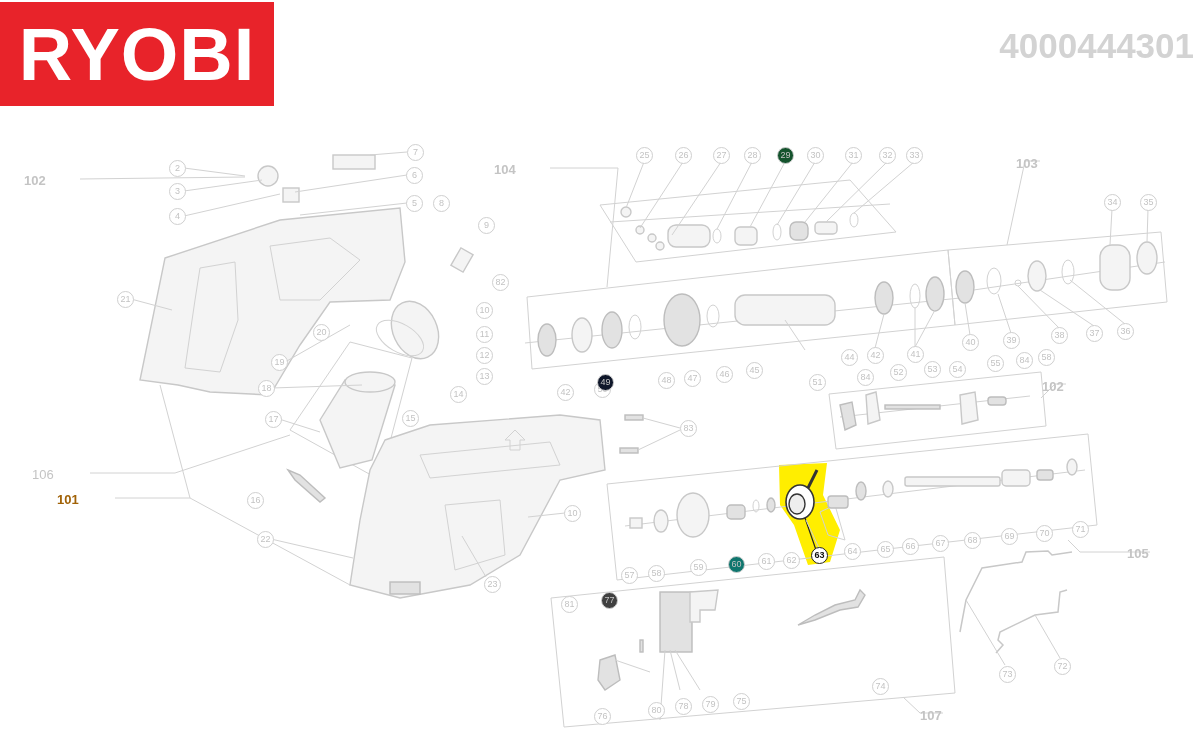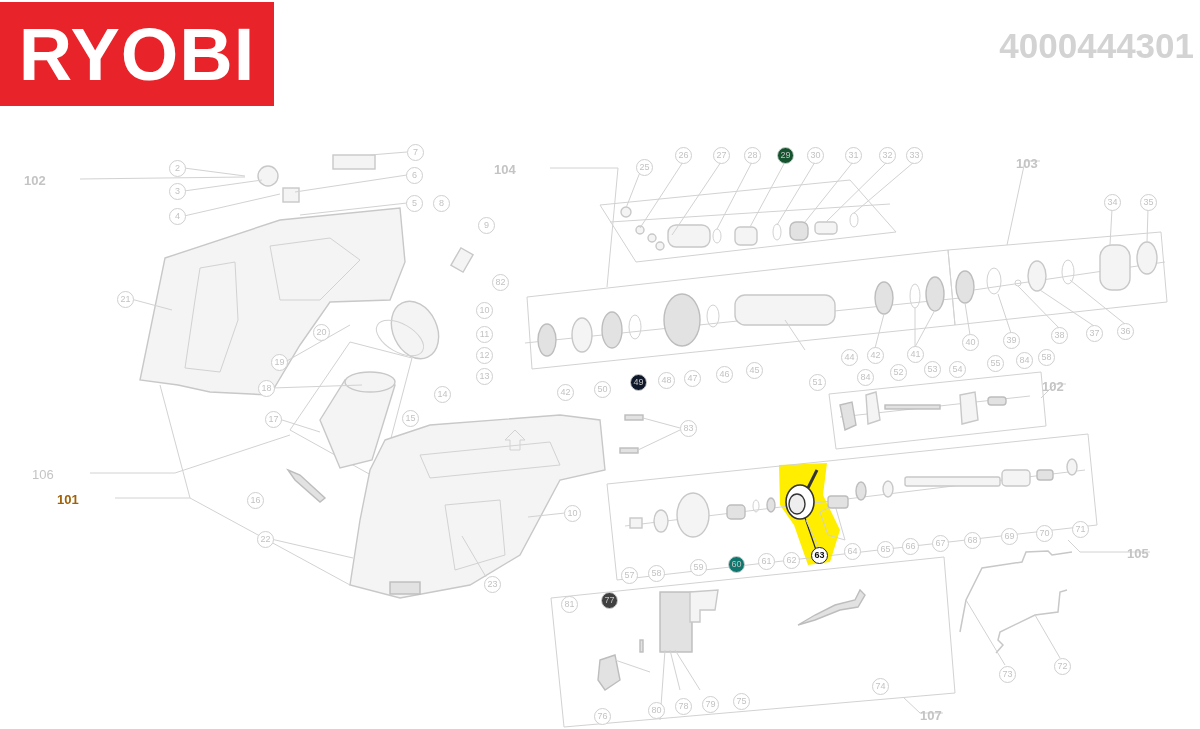--- a/index.html
+++ b/index.html
@@ -215,50 +215,50 @@
     <div style="position: absolute; left: 407px; top: 144px; width: 15px; height: 15px; border-radius: 50%; background: rgb(255, 255, 255); border: 1px solid rgb(207, 207, 207); color: rgb(195, 195, 195); font-size: 9px; line-height: 15px; text-align: center; font-weight: normal;">7</div>
     <div style="position: absolute; left: 406px; top: 167px; width: 15px; height: 15px; border-radius: 50%; background: rgb(255, 255, 255); border: 1px solid rgb(207, 207, 207); color: rgb(195, 195, 195); font-size: 9px; line-height: 15px; text-align: center; font-weight: normal;">6</div>
     <div style="position: absolute; left: 406px; top: 195px; width: 15px; height: 15px; border-radius: 50%; background: rgb(255, 255, 255); border: 1px solid rgb(207, 207, 207); color: rgb(195, 195, 195); font-size: 9px; line-height: 15px; text-align: center; font-weight: normal;">5</div>
     <div style="position: absolute; left: 433px; top: 195px; width: 15px; height: 15px; border-radius: 50%; background: rgb(255, 255, 255); border: 1px solid rgb(207, 207, 207); color: rgb(195, 195, 195); font-size: 9px; line-height: 15px; text-align: center; font-weight: normal;">8</div>
     <div style="position: absolute; left: 478px; top: 217px; width: 15px; height: 15px; border-radius: 50%; background: rgb(255, 255, 255); border: 1px solid rgb(207, 207, 207); color: rgb(195, 195, 195); font-size: 9px; line-height: 15px; text-align: center; font-weight: normal;">9</div>
     <div style="position: absolute; left: 492px; top: 274px; width: 15px; height: 15px; border-radius: 50%; background: rgb(255, 255, 255); border: 1px solid rgb(207, 207, 207); color: rgb(195, 195, 195); font-size: 9px; line-height: 15px; text-align: center; font-weight: normal;">82</div>
     <div style="position: absolute; left: 476px; top: 302px; width: 15px; height: 15px; border-radius: 50%; background: rgb(255, 255, 255); border: 1px solid rgb(207, 207, 207); color: rgb(195, 195, 195); font-size: 9px; line-height: 15px; text-align: center; font-weight: normal;">10</div>
     <div style="position: absolute; left: 476px; top: 326px; width: 15px; height: 15px; border-radius: 50%; background: rgb(255, 255, 255); border: 1px solid rgb(207, 207, 207); color: rgb(195, 195, 195); font-size: 9px; line-height: 15px; text-align: center; font-weight: normal;">11</div>
     <div style="position: absolute; left: 476px; top: 347px; width: 15px; height: 15px; border-radius: 50%; background: rgb(255, 255, 255); border: 1px solid rgb(207, 207, 207); color: rgb(195, 195, 195); font-size: 9px; line-height: 15px; text-align: center; font-weight: normal;">12</div>
     <div style="position: absolute; left: 476px; top: 368px; width: 15px; height: 15px; border-radius: 50%; background: rgb(255, 255, 255); border: 1px solid rgb(207, 207, 207); color: rgb(195, 195, 195); font-size: 9px; line-height: 15px; text-align: center; font-weight: normal;">13</div>
-    <div style="position: absolute; left: 434px; top: 386px; width: 15px; height: 15px; border-radius: 50%; background: rgb(255, 255, 255); border: 1px solid rgb(207, 207, 207); color: rgb(195, 195, 195); font-size: 9px; line-height: 15px; text-align: center; font-weight: normal;">14</div>
+    <div style="position: absolute; left: 450px; top: 386px; width: 15px; height: 15px; border-radius: 50%; background: rgb(255, 255, 255); border: 1px solid rgb(207, 207, 207); color: rgb(195, 195, 195); font-size: 9px; line-height: 15px; text-align: center; font-weight: normal;">14</div>
     <div style="position: absolute; left: 402px; top: 410px; width: 15px; height: 15px; border-radius: 50%; background: rgb(255, 255, 255); border: 1px solid rgb(207, 207, 207); color: rgb(195, 195, 195); font-size: 9px; line-height: 15px; text-align: center; font-weight: normal;">15</div>
     <div style="position: absolute; left: 117px; top: 291px; width: 15px; height: 15px; border-radius: 50%; background: rgb(255, 255, 255); border: 1px solid rgb(207, 207, 207); color: rgb(195, 195, 195); font-size: 9px; line-height: 15px; text-align: center; font-weight: normal;">21</div>
     <div style="position: absolute; left: 313px; top: 324px; width: 15px; height: 15px; border-radius: 50%; background: rgb(255, 255, 255); border: 1px solid rgb(207, 207, 207); color: rgb(195, 195, 195); font-size: 9px; line-height: 15px; text-align: center; font-weight: normal;">20</div>
     <div style="position: absolute; left: 271px; top: 354px; width: 15px; height: 15px; border-radius: 50%; background: rgb(255, 255, 255); border: 1px solid rgb(207, 207, 207); color: rgb(195, 195, 195); font-size: 9px; line-height: 15px; text-align: center; font-weight: normal;">19</div>
     <div style="position: absolute; left: 258px; top: 380px; width: 15px; height: 15px; border-radius: 50%; background: rgb(255, 255, 255); border: 1px solid rgb(207, 207, 207); color: rgb(195, 195, 195); font-size: 9px; line-height: 15px; text-align: center; font-weight: normal;">18</div>
     <div style="position: absolute; left: 265px; top: 411px; width: 15px; height: 15px; border-radius: 50%; background: rgb(255, 255, 255); border: 1px solid rgb(207, 207, 207); color: rgb(195, 195, 195); font-size: 9px; line-height: 15px; text-align: center; font-weight: normal;">17</div>
     <div style="position: absolute; left: 247px; top: 492px; width: 15px; height: 15px; border-radius: 50%; background: rgb(255, 255, 255); border: 1px solid rgb(207, 207, 207); color: rgb(195, 195, 195); font-size: 9px; line-height: 15px; text-align: center; font-weight: normal;">16</div>
     <div style="position: absolute; left: 257px; top: 531px; width: 15px; height: 15px; border-radius: 50%; background: rgb(255, 255, 255); border: 1px solid rgb(207, 207, 207); color: rgb(195, 195, 195); font-size: 9px; line-height: 15px; text-align: center; font-weight: normal;">22</div>
     <div style="position: absolute; left: 484px; top: 576px; width: 15px; height: 15px; border-radius: 50%; background: rgb(255, 255, 255); border: 1px solid rgb(207, 207, 207); color: rgb(195, 195, 195); font-size: 9px; line-height: 15px; text-align: center; font-weight: normal;">23</div>
     <div style="position: absolute; left: 564px; top: 505px; width: 15px; height: 15px; border-radius: 50%; background: rgb(255, 255, 255); border: 1px solid rgb(207, 207, 207); color: rgb(195, 195, 195); font-size: 9px; line-height: 15px; text-align: center; font-weight: normal;">10</div>
-    <div style="position: absolute; left: 636px; top: 147px; width: 15px; height: 15px; border-radius: 50%; background: rgb(255, 255, 255); border: 1px solid rgb(207, 207, 207); color: rgb(195, 195, 195); font-size: 9px; line-height: 15px; text-align: center; font-weight: normal; margin-top: 12px;">25</div>
+    <div style="position: absolute; left: 636px; top: 147px; width: 15px; height: 15px; border-radius: 50%; background: rgb(255, 255, 255); border: 1px solid rgb(207, 207, 207); color: rgb(195, 195, 195); font-size: 9px; line-height: 15px; text-align: center; font-weight: normal;">25</div>
     <div style="position: absolute; left: 675px; top: 147px; width: 15px; height: 15px; border-radius: 50%; background: rgb(255, 255, 255); border: 1px solid rgb(207, 207, 207); color: rgb(195, 195, 195); font-size: 9px; line-height: 15px; text-align: center; font-weight: normal;">26</div>
     <div style="position: absolute; left: 713px; top: 147px; width: 15px; height: 15px; border-radius: 50%; background: rgb(255, 255, 255); border: 1px solid rgb(207, 207, 207); color: rgb(195, 195, 195); font-size: 9px; line-height: 15px; text-align: center; font-weight: normal;">27</div>
     <div style="position: absolute; left: 744px; top: 147px; width: 15px; height: 15px; border-radius: 50%; background: rgb(255, 255, 255); border: 1px solid rgb(207, 207, 207); color: rgb(195, 195, 195); font-size: 9px; line-height: 15px; text-align: center; font-weight: normal;">28</div>
     <div style="position: absolute; left: 777px; top: 147px; width: 15px; height: 15px; border-radius: 50%; background: #14532d; border: 1px solid rgb(207, 207, 207); color: rgb(195, 195, 195); font-size: 9px; line-height: 15px; text-align: center; font-weight: normal;">29</div>
     <div style="position: absolute; left: 807px; top: 147px; width: 15px; height: 15px; border-radius: 50%; background: rgb(255, 255, 255); border: 1px solid rgb(207, 207, 207); color: rgb(195, 195, 195); font-size: 9px; line-height: 15px; text-align: center; font-weight: normal;">30</div>
     <div style="position: absolute; left: 845px; top: 147px; width: 15px; height: 15px; border-radius: 50%; background: rgb(255, 255, 255); border: 1px solid rgb(207, 207, 207); color: rgb(195, 195, 195); font-size: 9px; line-height: 15px; text-align: center; font-weight: normal;">31</div>
     <div style="position: absolute; left: 879px; top: 147px; width: 15px; height: 15px; border-radius: 50%; background: rgb(255, 255, 255); border: 1px solid rgb(207, 207, 207); color: rgb(195, 195, 195); font-size: 9px; line-height: 15px; text-align: center; font-weight: normal;">32</div>
     <div style="position: absolute; left: 906px; top: 147px; width: 15px; height: 15px; border-radius: 50%; background: rgb(255, 255, 255); border: 1px solid rgb(207, 207, 207); color: rgb(195, 195, 195); font-size: 9px; line-height: 15px; text-align: center; font-weight: normal;">33</div>
     <div style="position: absolute; left: 1104px; top: 194px; width: 15px; height: 15px; border-radius: 50%; background: rgb(255, 255, 255); border: 1px solid rgb(207, 207, 207); color: rgb(195, 195, 195); font-size: 9px; line-height: 15px; text-align: center; font-weight: normal;">34</div>
     <div style="position: absolute; left: 1140px; top: 194px; width: 15px; height: 15px; border-radius: 50%; background: rgb(255, 255, 255); border: 1px solid rgb(207, 207, 207); color: rgb(195, 195, 195); font-size: 9px; line-height: 15px; text-align: center; font-weight: normal;">35</div>
     <div style="position: absolute; left: 962px; top: 334px; width: 15px; height: 15px; border-radius: 50%; background: rgb(255, 255, 255); border: 1px solid rgb(207, 207, 207); color: rgb(195, 195, 195); font-size: 9px; line-height: 15px; text-align: center; font-weight: normal;">40</div>
     <div style="position: absolute; left: 1003px; top: 332px; width: 15px; height: 15px; border-radius: 50%; background: rgb(255, 255, 255); border: 1px solid rgb(207, 207, 207); color: rgb(195, 195, 195); font-size: 9px; line-height: 15px; text-align: center; font-weight: normal;">39</div>
     <div style="position: absolute; left: 1051px; top: 327px; width: 15px; height: 15px; border-radius: 50%; background: rgb(255, 255, 255); border: 1px solid rgb(207, 207, 207); color: rgb(195, 195, 195); font-size: 9px; line-height: 15px; text-align: center; font-weight: normal;">38</div>
     <div style="position: absolute; left: 1086px; top: 325px; width: 15px; height: 15px; border-radius: 50%; background: rgb(255, 255, 255); border: 1px solid rgb(207, 207, 207); color: rgb(195, 195, 195); font-size: 9px; line-height: 15px; text-align: center; font-weight: normal;">37</div>
     <div style="position: absolute; left: 1117px; top: 323px; width: 15px; height: 15px; border-radius: 50%; background: rgb(255, 255, 255); border: 1px solid rgb(207, 207, 207); color: rgb(195, 195, 195); font-size: 9px; line-height: 15px; text-align: center; font-weight: normal;">36</div>
     <div style="position: absolute; left: 557px; top: 384px; width: 15px; height: 15px; border-radius: 50%; background: rgb(255, 255, 255); border: 1px solid rgb(207, 207, 207); color: rgb(195, 195, 195); font-size: 9px; line-height: 15px; text-align: center; font-weight: normal;">42</div>
     <div style="position: absolute; left: 594px; top: 381px; width: 15px; height: 15px; border-radius: 50%; background: rgb(255, 255, 255); border: 1px solid rgb(207, 207, 207); color: rgb(195, 195, 195); font-size: 9px; line-height: 15px; text-align: center; font-weight: normal;">50</div>
-    <div style="position: absolute; left: 630px; top: 374px; width: 15px; height: 15px; border-radius: 50%; background: #0f172a; border: 1px solid rgb(207, 207, 207); color: rgb(195, 195, 195); font-size: 9px; line-height: 15px; text-align: center; font-weight: normal;">49</div>
+    <div style="position: absolute; left: 597px; top: 374px; width: 15px; height: 15px; border-radius: 50%; background: #0f172a; border: 1px solid rgb(207, 207, 207); color: rgb(195, 195, 195); font-size: 9px; line-height: 15px; text-align: center; font-weight: normal;">49</div>
     <div style="position: absolute; left: 658px; top: 372px; width: 15px; height: 15px; border-radius: 50%; background: rgb(255, 255, 255); border: 1px solid rgb(207, 207, 207); color: rgb(195, 195, 195); font-size: 9px; line-height: 15px; text-align: center; font-weight: normal;">48</div>
     <div style="position: absolute; left: 684px; top: 370px; width: 15px; height: 15px; border-radius: 50%; background: rgb(255, 255, 255); border: 1px solid rgb(207, 207, 207); color: rgb(195, 195, 195); font-size: 9px; line-height: 15px; text-align: center; font-weight: normal;">47</div>
     <div style="position: absolute; left: 716px; top: 366px; width: 15px; height: 15px; border-radius: 50%; background: rgb(255, 255, 255); border: 1px solid rgb(207, 207, 207); color: rgb(195, 195, 195); font-size: 9px; line-height: 15px; text-align: center; font-weight: normal;">46</div>
     <div style="position: absolute; left: 746px; top: 362px; width: 15px; height: 15px; border-radius: 50%; background: rgb(255, 255, 255); border: 1px solid rgb(207, 207, 207); color: rgb(195, 195, 195); font-size: 9px; line-height: 15px; text-align: center; font-weight: normal;">45</div>
     <div style="position: absolute; left: 797px; top: 349px; width: 15px; height: 15px; border-radius: 50%; background: rgb(255, 255, 255); border: 1px solid rgb(207, 207, 207); color: rgb(195, 195, 195); font-size: 9px; line-height: 15px; text-align: center; font-weight: normal; margin-left: 44px;">44</div>
     <div style="position: absolute; left: 867px; top: 347px; width: 15px; height: 15px; border-radius: 50%; background: rgb(255, 255, 255); border: 1px solid rgb(207, 207, 207); color: rgb(195, 195, 195); font-size: 9px; line-height: 15px; text-align: center; font-weight: normal;">42</div>
     <div style="position: absolute; left: 907px; top: 346px; width: 15px; height: 15px; border-radius: 50%; background: rgb(255, 255, 255); border: 1px solid rgb(207, 207, 207); color: rgb(195, 195, 195); font-size: 9px; line-height: 15px; text-align: center; font-weight: normal;">41</div>
     <div style="position: absolute; left: 809px; top: 374px; width: 15px; height: 15px; border-radius: 50%; background: rgb(255, 255, 255); border: 1px solid rgb(207, 207, 207); color: rgb(195, 195, 195); font-size: 9px; line-height: 15px; text-align: center; font-weight: normal;">51</div>
     <div style="position: absolute; left: 857px; top: 369px; width: 15px; height: 15px; border-radius: 50%; background: rgb(255, 255, 255); border: 1px solid rgb(207, 207, 207); color: rgb(195, 195, 195); font-size: 9px; line-height: 15px; text-align: center; font-weight: normal;">84</div>
     <div style="position: absolute; left: 890px; top: 364px; width: 15px; height: 15px; border-radius: 50%; background: rgb(255, 255, 255); border: 1px solid rgb(207, 207, 207); color: rgb(195, 195, 195); font-size: 9px; line-height: 15px; text-align: center; font-weight: normal;">52</div>

